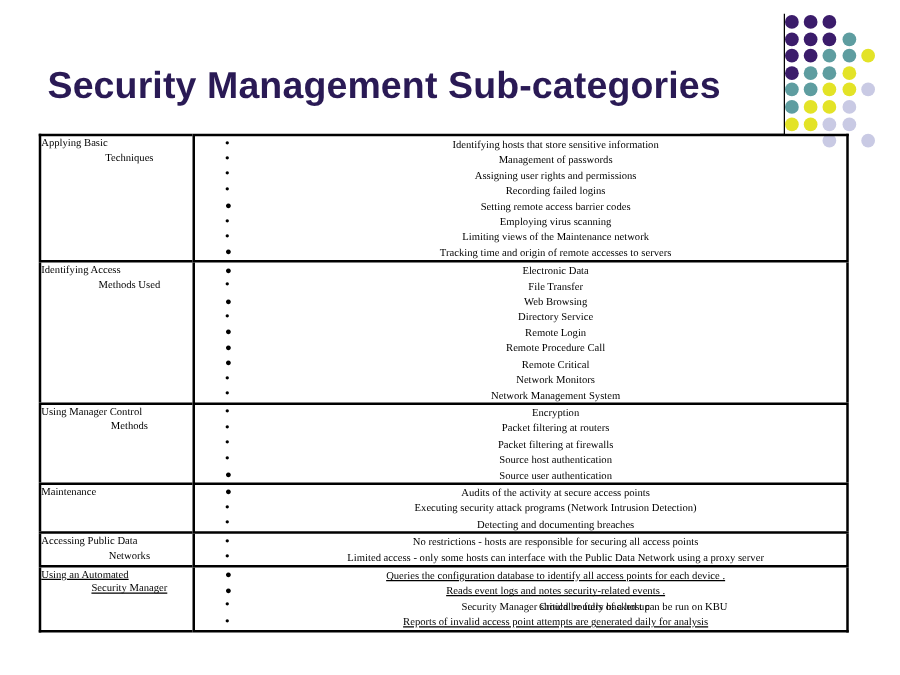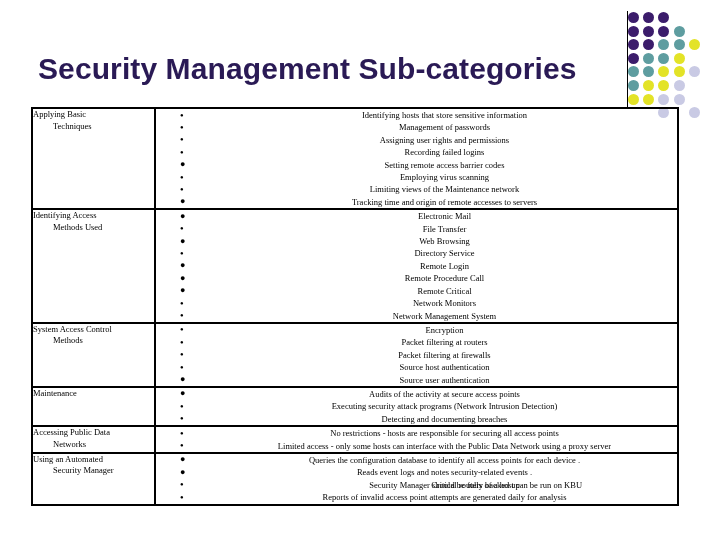--- a/index.html
+++ b/index.html
@@ -71,40 +71,41 @@
     width: 648px;
     border-collapse: collapse;
     table-layout: fixed;
     border: 2px solid #000000;
   }
   #subcat-table tr {
     border-bottom: 2px solid #000000;
   }
   #subcat-table tr:last-child {
     border-bottom: none;
+    text-decoration: underline;
   }
   #subcat-table td {
     vertical-align: top;
     padding: 0;
     border-radius: 17px;
   }
   td.cat-cell {
     width: 121px;
     border-right: 2px solid #000000;
     padding: 5px 4px 6px 5px;
     font-size: 8.5px;
     line-height: 11.5px;
     color: #000000;
   }
   td.items-cell {
     padding: 5px 4px 6px 0;
     text-align: center;
   }
   .cat-line-1 { display: block; text-align: left; }
-  .cat-line-2 { display: block; text-align: left; padding-left: 20px; }
+  .cat-line-2 { display: block; text-align: center; padding-left: 20px; }
 
   ul.item-list {
     list-style: none;
     margin: 0;
     padding: 0;
   }
   ul.item-list li {
     position: relative;
     font-size: 8.5px;
     line-height: 12.4px;
@@ -195,35 +196,35 @@
           </ul>
         </td>
       </tr>
       <tr>
         <td class="cat-cell">
           <span class="cat-line-1">Identifying Access</span>
           <span class="cat-line-2">Methods Used</span>
         </td>
         <td class="items-cell">
           <ul class="item-list">
-            <li><span class="bullet lg">●</span><span>Electronic Mail</span></li>
+            <li><span class="bullet lg">●</span><span>Electronic Data</span></li>
             <li><span class="bullet sm">●</span><span>File Transfer</span></li>
             <li><span class="bullet lg">●</span><span>Web Browsing</span></li>
             <li><span class="bullet sm">●</span><span>Directory Service</span></li>
             <li><span class="bullet lg">●</span><span>Remote Login</span></li>
             <li><span class="bullet lg">●</span><span>Remote Procedure Call</span></li>
             <li><span class="bullet lg">●</span><span>Remote Critical</span></li>
             <li><span class="bullet sm">●</span><span>Network Monitors</span></li>
             <li><span class="bullet sm">●</span><span>Network Management System</span></li>
           </ul>
         </td>
       </tr>
       <tr>
         <td class="cat-cell">
-          <span class="cat-line-1">System Access Control</span>
+          <span class="cat-line-1">Using Manager Control</span>
           <span class="cat-line-2">Methods</span>
         </td>
         <td class="items-cell">
           <ul class="item-list">
             <li><span class="bullet sm">●</span><span>Encryption</span></li>
             <li><span class="bullet sm">●</span><span>Packet filtering at routers</span></li>
             <li><span class="bullet sm">●</span><span>Packet filtering at firewalls</span></li>
             <li><span class="bullet sm">●</span><span>Source host authentication</span></li>
             <li><span class="bullet lg">●</span><span>Source user authentication</span></li>
           </ul>

